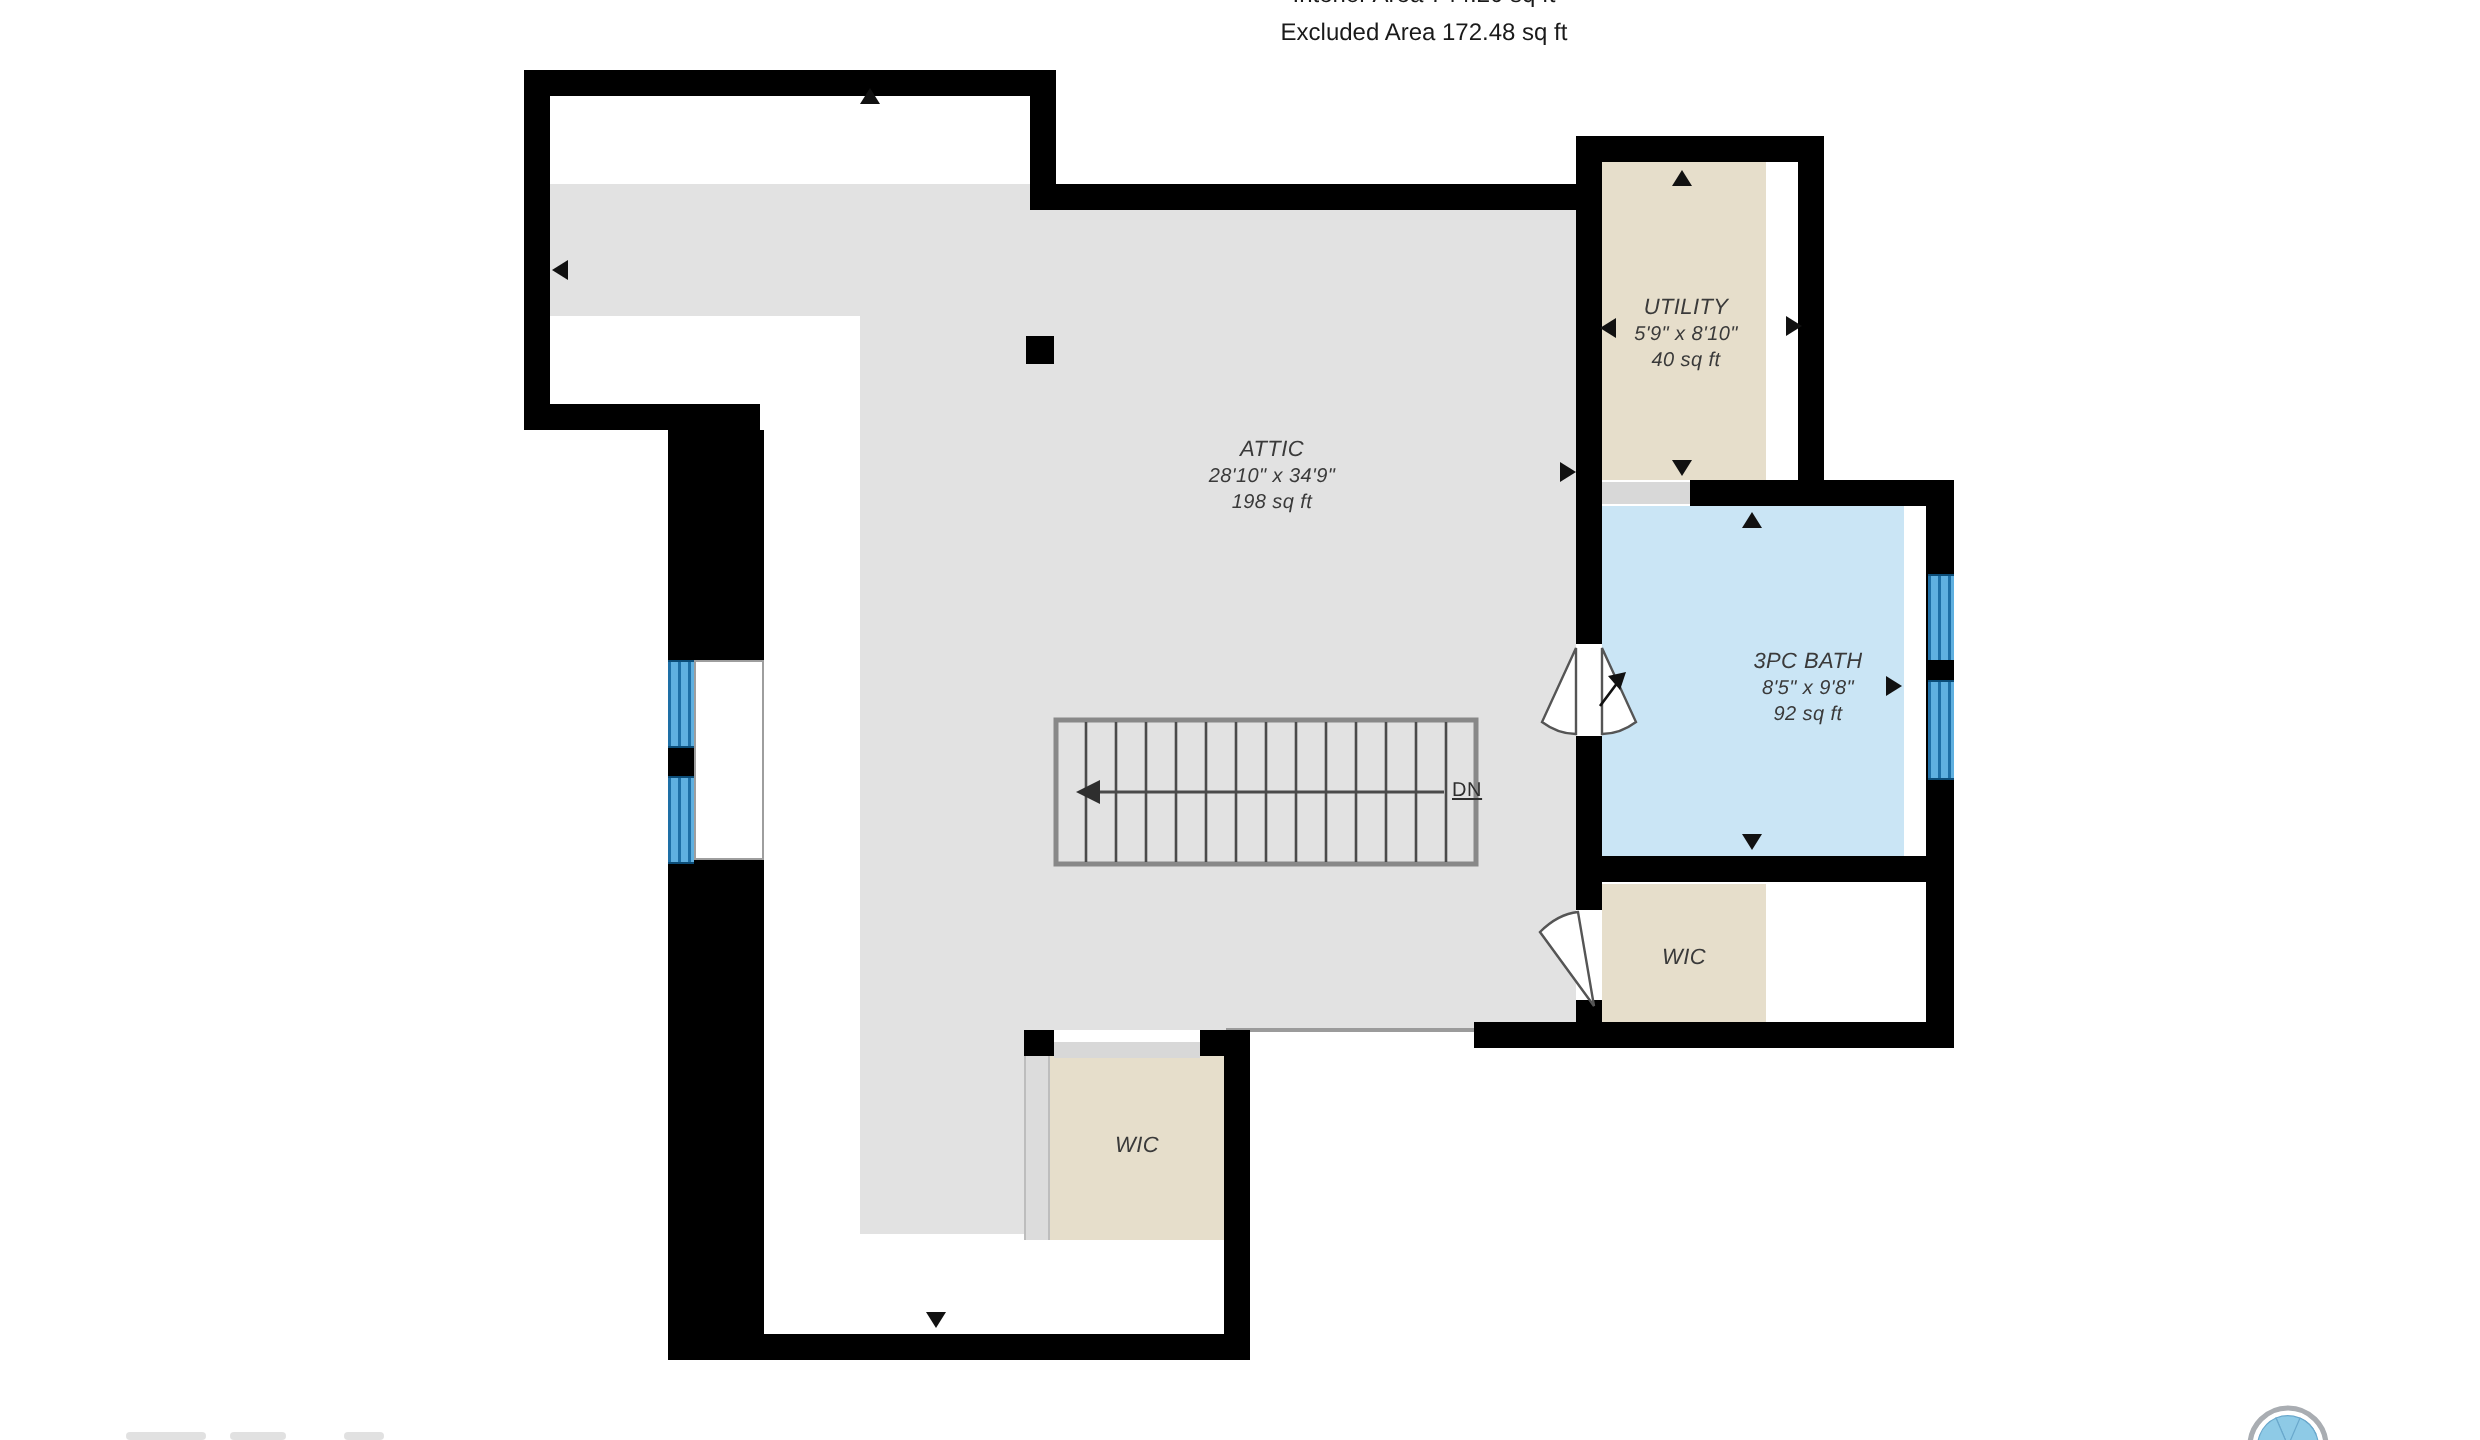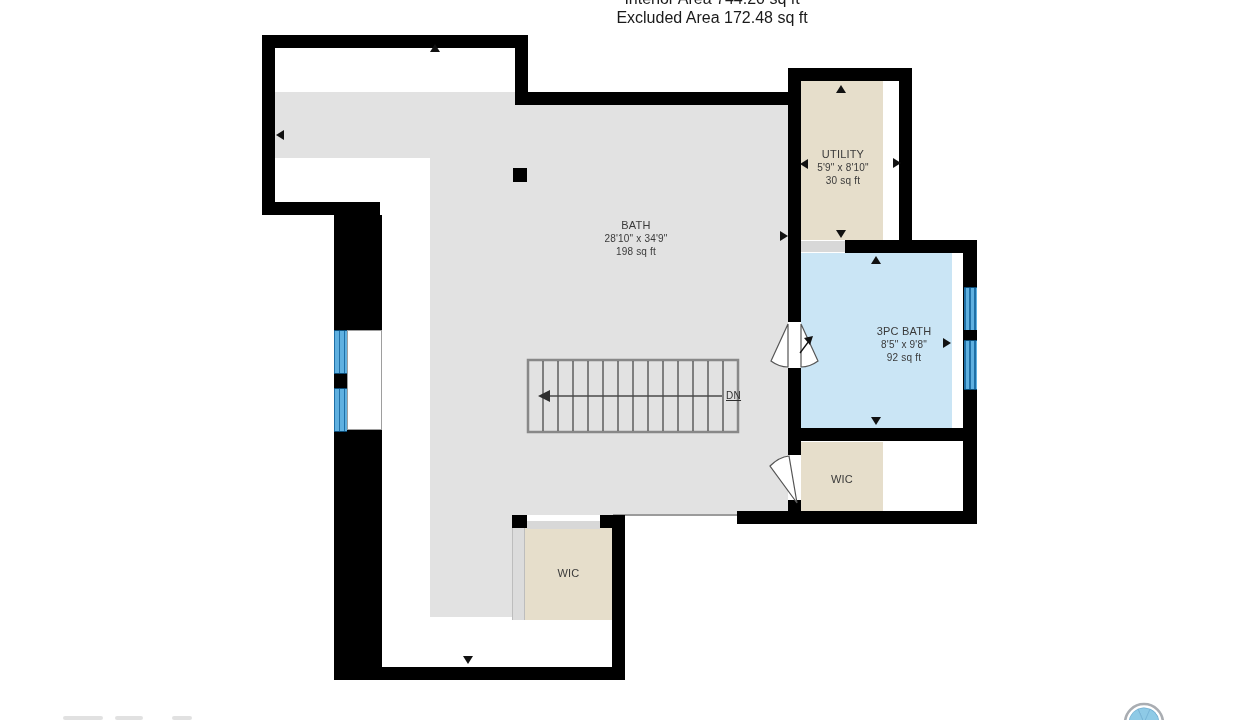--- a/index.html
+++ b/index.html
@@ -36,30 +36,30 @@
   .nook{
     position:absolute;background:#ffffff;border:1px solid #9e9e9e;box-sizing:border-box;
   }
   .divider{
     position:absolute;background:#dcdcdc;
     border-left:1px solid #bdbdbd;border-right:1px solid #bdbdbd;box-sizing:border-box;
   }
   .edge-line{position:absolute;background:#9b9b9b;}
   .room-label{
     position:absolute;text-align:center;color:var(--label-text,#3a3a3a);
-    line-height:13px;font-size:10.5px;letter-spacing:.2px;
+    line-height:13px;font-size:10.5px;letter-spacing:.2px;font-style:italic;
   }
   .room-label .rname{font-size:11px;}
   .room-label .rdims,.room-label .rarea{font-size:10px;}
   .dn-label{
     position:absolute;font-size:10px;color:#2e2e2e;letter-spacing:.3px;text-decoration:underline;
   }
   .header-line{
     position:absolute;left:562px;width:300px;text-align:center;
-    color:#1a1a1a;font-size:16px;
+    color:#1a1a1a;font-size:12px;
   }
   svg.overlay{position:absolute;left:0;top:0;pointer-events:none;}
   .wm-mark{position:absolute;height:4px;background:#c8c8c8;opacity:.55;border-radius:2px;}
 </style>
 </head>
 <body>
 
 <div id="page">
 
   <div class="header-line" style="top:-10px;">Interior Area 744.20 sq ft</div>
@@ -173,29 +173,29 @@
       <g fill="#8ecae6" stroke="#6aa8cc" stroke-width="0.6">
         <path d="M0,0 L14,-6 A15.5,15.5 0 0 0 -6,-14 Z"></path>
         <path d="M0,0 L6,-14 A15.5,15.5 0 0 0 -14,-6 Z" transform="rotate(90)"></path>
         <path d="M0,0 L14,-6 A15.5,15.5 0 0 0 -6,-14 Z" transform="rotate(180)"></path>
         <path d="M0,0 L14,-6 A15.5,15.5 0 0 0 -6,-14 Z" transform="rotate(270)"></path>
       </g>
     </g>
   </svg>
 
   <div class="room-label" style="left:556px;top:219px;width:160px;">
-    <div class="rname">BATH</div>
+    <div class="rname">ATTIC</div>
     <div class="rdims">28'10" x 34'9"</div>
     <div class="rarea">198 sq ft</div>
   </div>
 
   <div class="room-label" style="left:783px;top:148px;width:120px;">
     <div class="rname">UTILITY</div>
     <div class="rdims">5'9" x 8'10"</div>
-    <div class="rarea">30 sq ft</div>
+    <div class="rarea">40 sq ft</div>
   </div>
 
   <div class="room-label" style="left:844px;top:325px;width:120px;">
     <div class="rname">3PC BATH</div>
     <div class="rdims">8'5" x 9'8"</div>
     <div class="rarea">92 sq ft</div>
   </div>
 
   <div class="room-label" style="left:801px;top:473px;width:82px;">
     <div class="rname">WIC</div>

